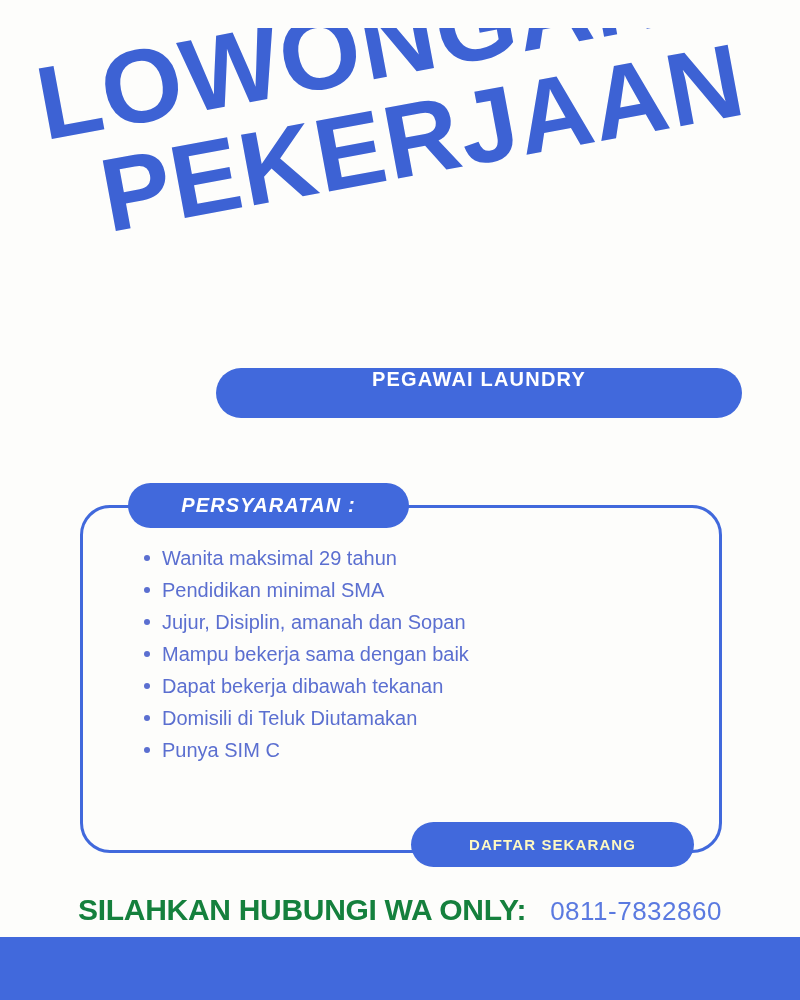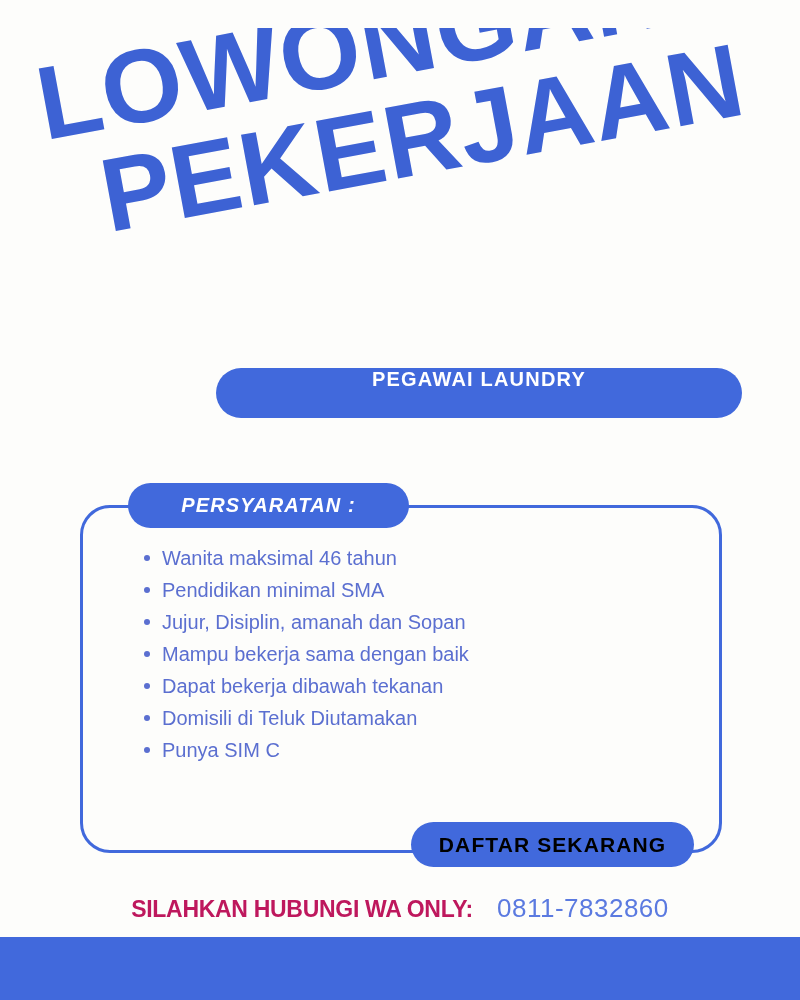--- a/index.html
+++ b/index.html
@@ -147,39 +147,39 @@
     top: 822px;
     width: 283px;
     height: 45px;
     background: #4169dc;
     border-radius: 23px;
     display: flex;
     align-items: center;
     justify-content: center;
   }
   .cta-pill span {
-    color: #000000;
-    font-size: 21px;
+    color: #fef9c3;
+    font-size: 15px;
     font-weight: bold;
     letter-spacing: 1.1px;
     white-space: nowrap;
   }
 
   
   .contact {
     position: absolute;
     left: 0;
     top: 893px;
     width: 800px;
     text-align: center;
     white-space: nowrap;
   }
   .contact .label {
-    color: #be185d;
-    font-size: 23px;
+    color: #15803d;
+    font-size: 30px;
     font-weight: bold;
     letter-spacing: -0.3px;
   }
   .contact .phone {
     color: #5b7ae0;
     font-size: 26px;
     font-weight: normal;
     letter-spacing: 0.5px;
     margin-left: 24px;
   }
@@ -212,21 +212,21 @@
 
   <div class="req-card"></div>
 
   <div class="req-badge">
     <span>PERSYARATAN :</span>
   </div>
 
   <ul class="req-list">
     <li>
       <span class="dot"></span>
-      <span>Wanita maksimal 46 tahun</span>
+      <span>Wanita maksimal 29 tahun</span>
     </li>
     <li>
       <span class="dot"></span>
       <span>Pendidikan minimal SMA</span>
     </li>
     <li>
       <span class="dot"></span>
       <span>Jujur, Disiplin, amanah dan Sopan</span>
     </li>
     <li>

